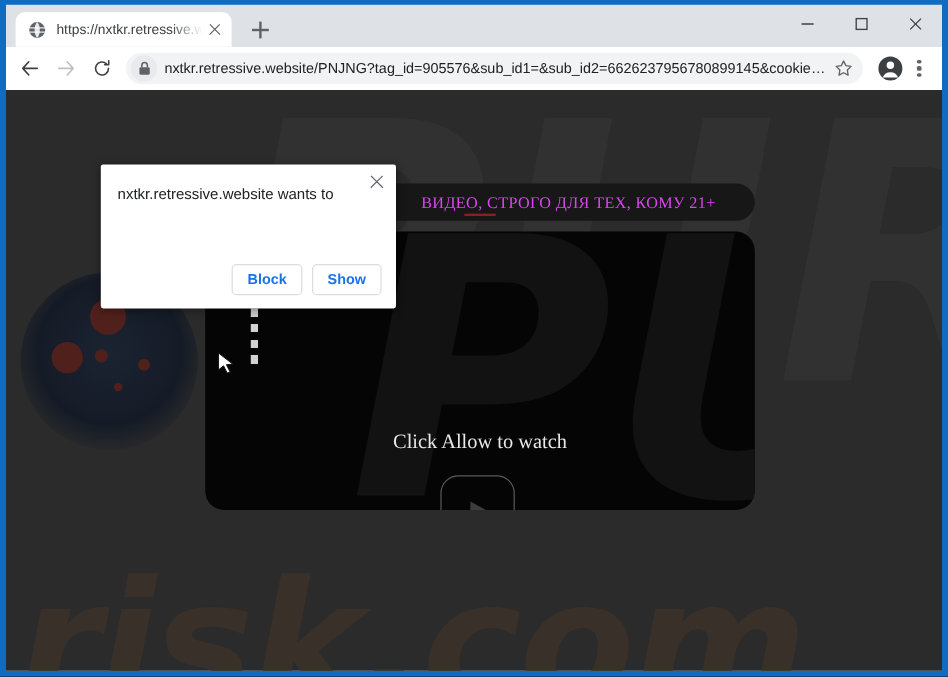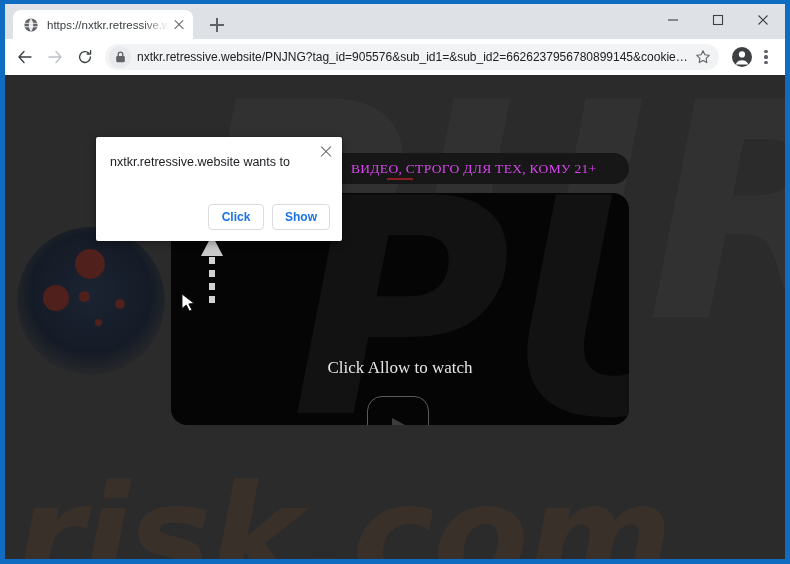--- a/index.html
+++ b/index.html
@@ -335,24 +335,24 @@
     background: repeating-linear-gradient(
       to bottom,
       #d2d2d2 0px, #d2d2d2 7px,
       transparent 7px, transparent 13px
     );
   }
 
   
   .perm {
     position: absolute;
-    left: 91px;
+    left: 79px;
     top: 62px;
     width: 246px;
-    height: 104px;
+    height: 120px;
     background: #ffffff;
     border-radius: 2px;
     box-shadow: 0 2px 8px rgba(0,0,0,.35), 0 0 0 1px rgba(0,0,0,.07);
     z-index: 50;
   }
   .perm-close {
     position: absolute;
     right: 9px;
     top: 8px;
     width: 14px; height: 14px;
@@ -542,20 +542,20 @@
         <path d="M1 1l12.2 9.4-5.4.5 3.1 6-2.6 1.2-3-6.1-4.3 3.4z" fill="#ffffff" stroke="#111111" stroke-width="0.9" stroke-linejoin="round"></path>
       </svg>
 
       <div class="perm">
         <span class="perm-close"></span>
 
         <div class="perm-title">nxtkr.retressive.website wants to</div>
 
 
         <div class="perm-actions">
-          <button class="perm-btn">Click</button>
+          <button class="perm-btn">Block</button>
           <button class="perm-btn">Show</button>
         </div>
       </div>
 
     </div>
   </div>
 </div>
 
 </body></html>

